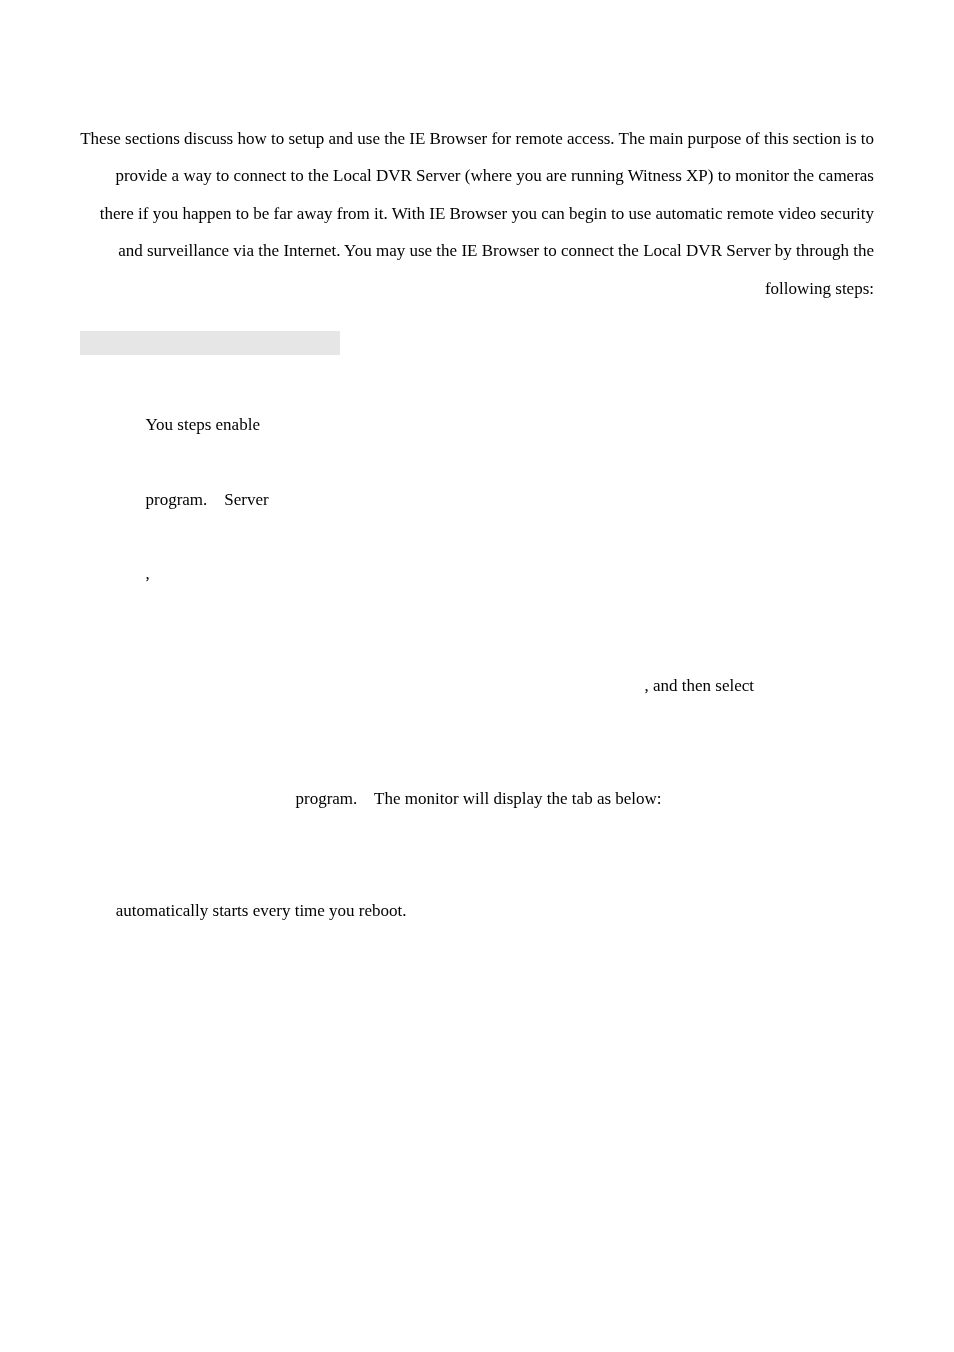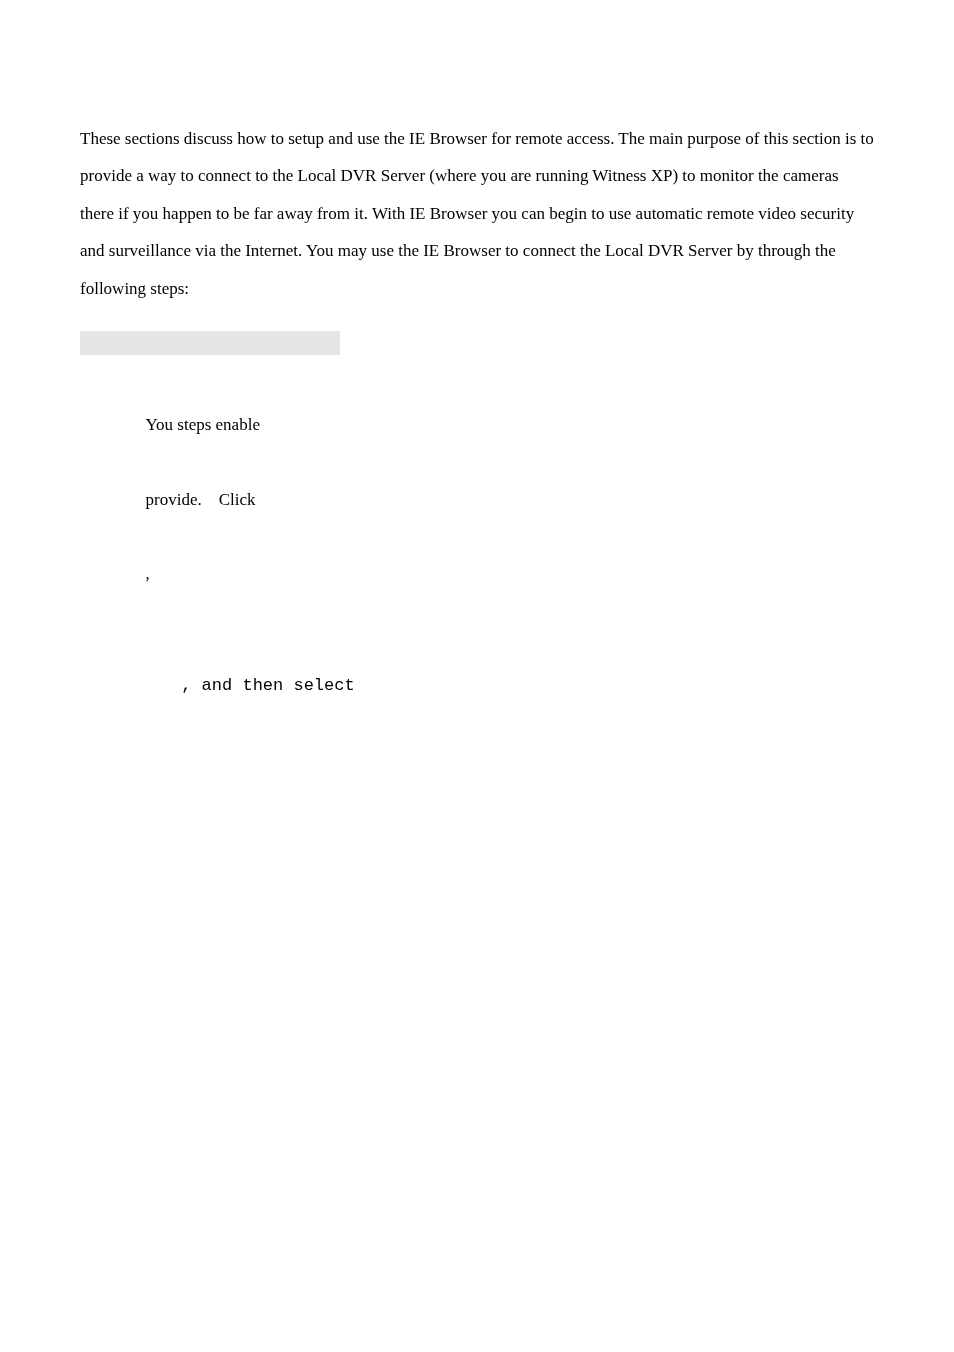--- a/index.html
+++ b/index.html
@@ -9,21 +9,21 @@
   font-family: "Times New Roman", Times, serif;
   font-size: 17px;
   color: #000;
   width: 954px;
   line-height: 2.2;
 }
 .page {
   padding: 120px 80px 40px 80px;
 }
 .para {
-  text-align: left;
+  text-align: right;
 }
 .sub-section {
   padding-left: 40px;
   margin-top: 8px;
 }
 .highlight-long {
   background: #e6e6e6;
   display: inline-block;
   width: 260px;
   height: 24px;
@@ -41,23 +41,29 @@
   <div class="para">These sections discuss how to setup and use the IE Browser for remote access.    The main purpose of this section is to provide a way to connect to the Local DVR Server (where you are running Witness XP) to monitor the cameras there if you happen to be far away from it.    With IE Browser you can begin to use automatic remote video security and surveillance via the Internet. You may use the IE Browser to connect the Local DVR Server by through the following steps:</div>
 
   <div style="margin-top:16px;">
     <span class="highlight-long"></span>
   </div>
 
   <div class="sub-section">
     <div class="line">
       <span>You steps enable</span>
       <span style="display:inline-block; width:260px;"></span>
-      <span>provide.    Click</span>
+      <span>program.    Server</span>
       <span style="display:inline-block; width:60px;"></span>
       <span>,</span>
     </div>
-    <div class="line" style="text-align:left; padding-right:120px;font-family:Liberation Mono, monospace;">
+    <div class="line" style="text-align:right; padding-right:120px;">
       <span>, and then select</span>
+    </div>
+    <div class="line" style="padding-left:150px;">
+      <span>program.    The monitor will display the tab as below:</span>
+    </div>
+    <div class="line" style="margin-left:-34px;">
+      <span> automatically starts every time you reboot.</span>
     </div>
 
   </div>
 
 </div>
 
 </body></html>

